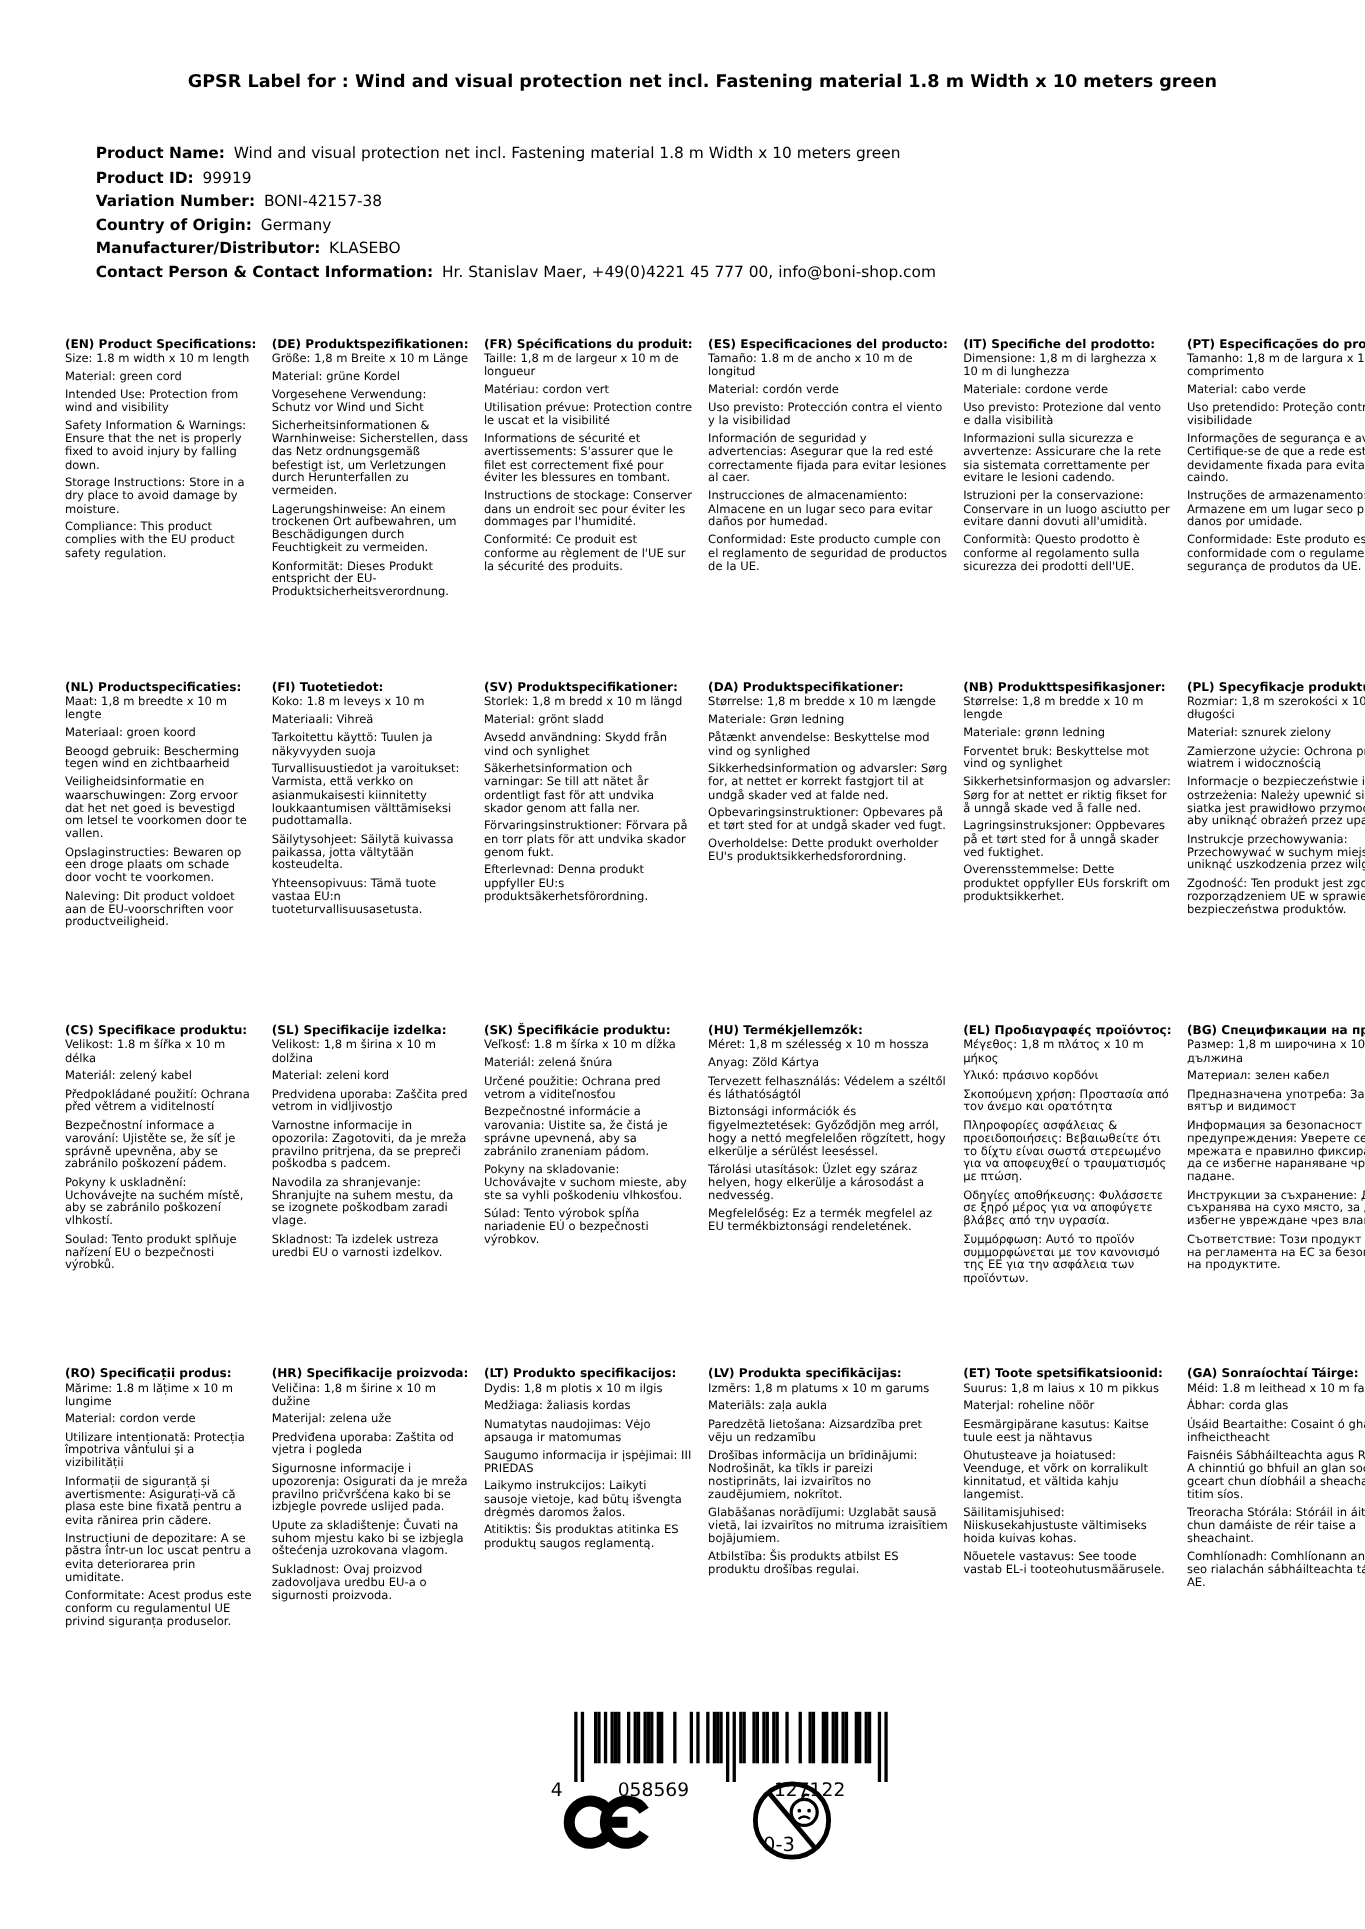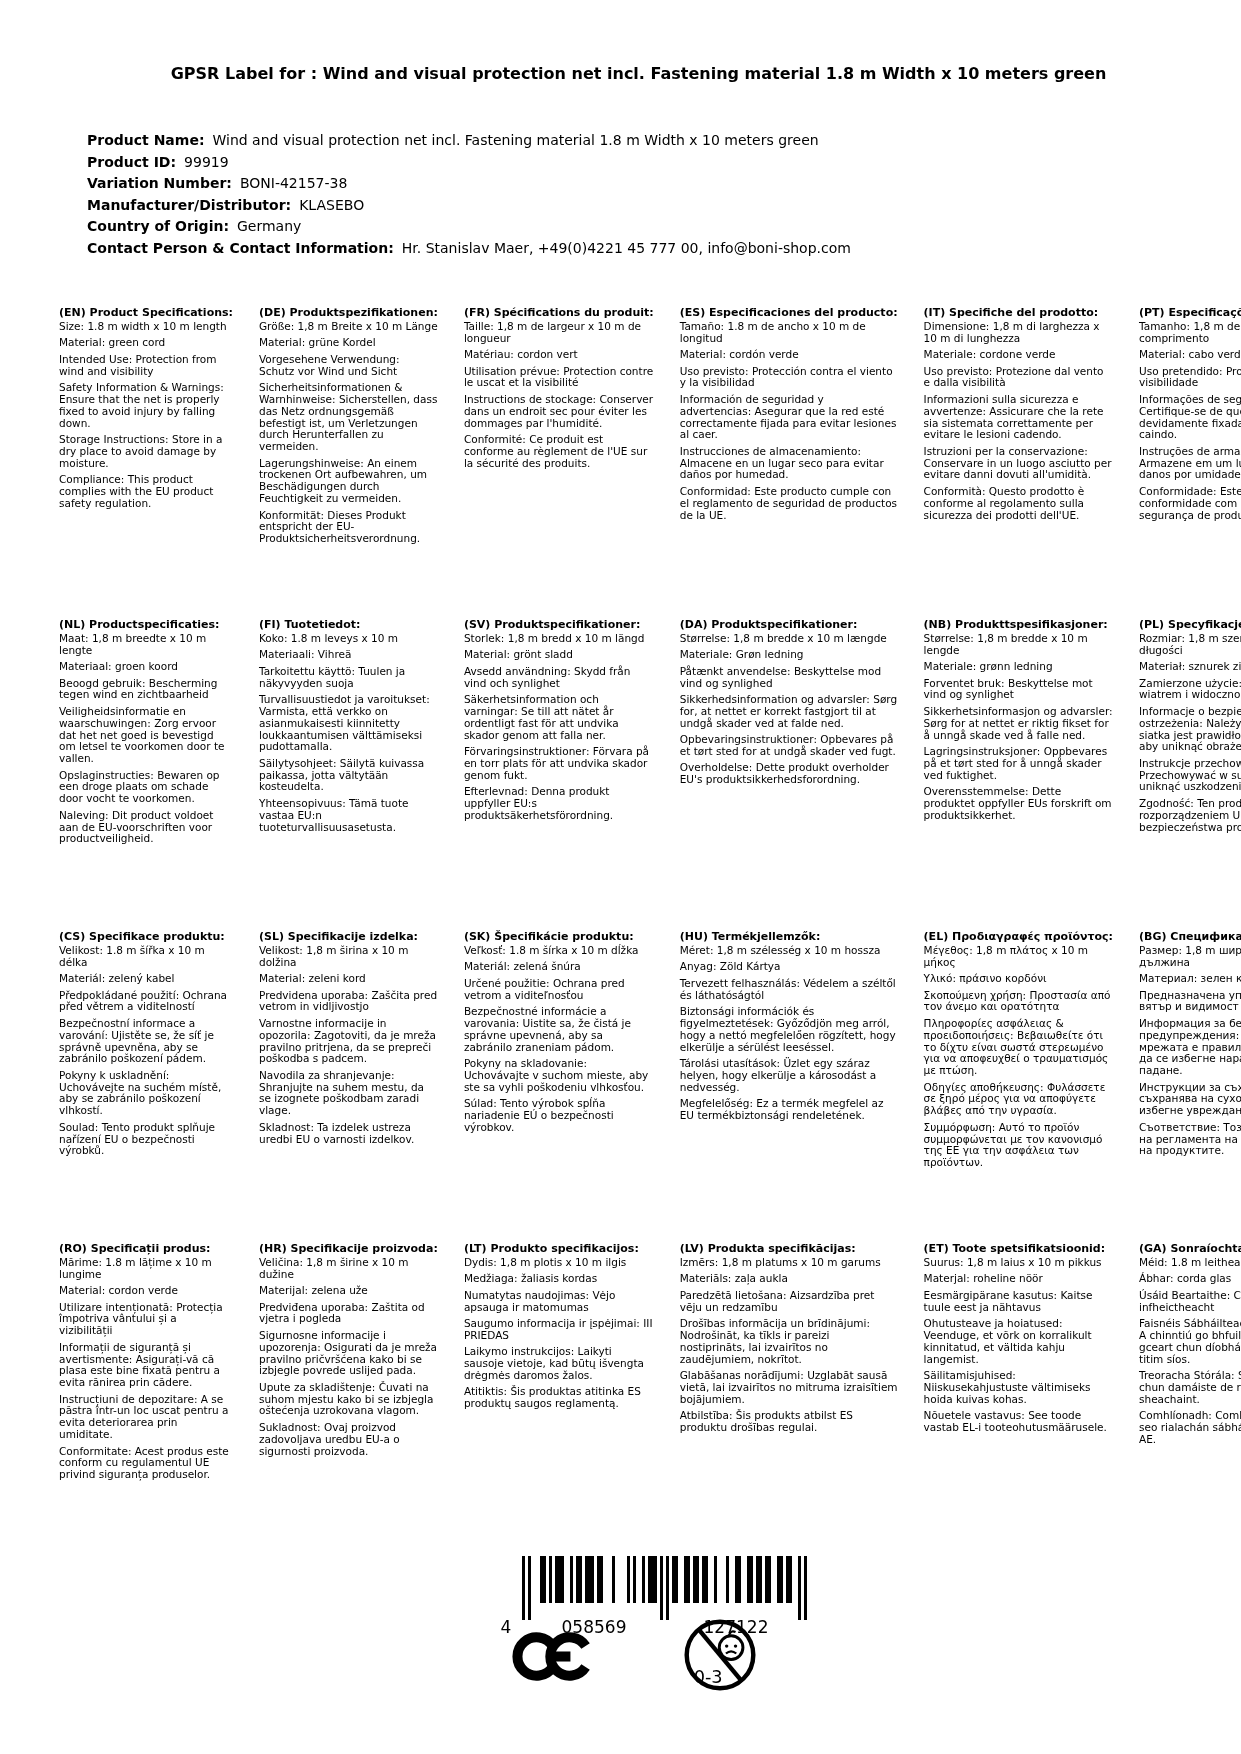--- a/index.html
+++ b/index.html
@@ -20,21 +20,20 @@
   .product-info { font-size:14px; }
   .info-row { line-height:21.5px; white-space:nowrap; }
   .info-label { font-weight:700;margin-left:28px; }
   .info-value { padding-left:8px; }
 
   .lang-grid {
     margin-top:47px;
     display:grid;
     grid-template-columns:repeat(6,1fr);
     grid-template-rows:312px 312px 312px 312px;
-    column-gap:12px;
   }
   .lang-block { padding-right:14px; font-size:10.5px; line-height:1.13; }
   .lang-header {
     font-size:11px; line-height:13px; font-weight:700;
     white-space:nowrap; margin-bottom:2px;
   }
   .lang-para { margin:0 0 4.5px 0; overflow-wrap:break-word; }
 
   .footer { position:relative; height:167px; }
   .barcode { position:absolute; left:433px; top:2px; }
@@ -61,25 +60,25 @@
 
       <div class="info-row">
         <span class="info-label">Product ID:</span><span class="info-value">99919</span>
       </div>
 
       <div class="info-row">
         <span class="info-label">Variation Number:</span><span class="info-value">BONI-42157-38</span>
       </div>
 
       <div class="info-row">
+        <span class="info-label">Country of Origin:</span><span class="info-value">Germany</span>
+      </div>
+
+      <div class="info-row">
         <span class="info-label">Manufacturer/Distributor:</span><span class="info-value">KLASEBO</span>
-      </div>
-
-      <div class="info-row">
-        <span class="info-label">Country of Origin:</span><span class="info-value">Germany</span>
       </div>
 
       <div class="info-row">
         <span class="info-label">Contact Person &amp; Contact Information:</span><span class="info-value">Hr. Stanislav Maer, +49(0)4221 45 777 00, info@boni-shop.com</span>
       </div>
     </div>
 
   <div class="lang-grid">
 
       <section class="lang-block">
@@ -121,20 +120,21 @@
       <section class="lang-block">
         <h2 class="lang-header">(FR) Spécifications du produit:</h2>
         <div class="lang-paras">
 
             <p class="lang-para">Taille: 1,8 m de largeur x 10 m de longueur</p>
 
             <p class="lang-para">Matériau: cordon vert</p>
 
             <p class="lang-para">Utilisation prévue: Protection contre le uscat et la visibilité</p>
 
+            <p class="lang-para">Informations de sécurité et avertissements: S'assurer que le filet est correctement fixé pour éviter les blessures en tombant.</p>
 
             <p class="lang-para">Instructions de stockage: Conserver dans un endroit sec pour éviter les dommages par l'humidité.</p>
 
             <p class="lang-para">Conformité: Ce produit est conforme au règlement de l'UE sur la sécurité des produits.</p>
           </div>
       </section>
 
       <section class="lang-block">
         <h2 class="lang-header">(ES) Especificaciones del producto:</h2>
         <div class="lang-paras">

